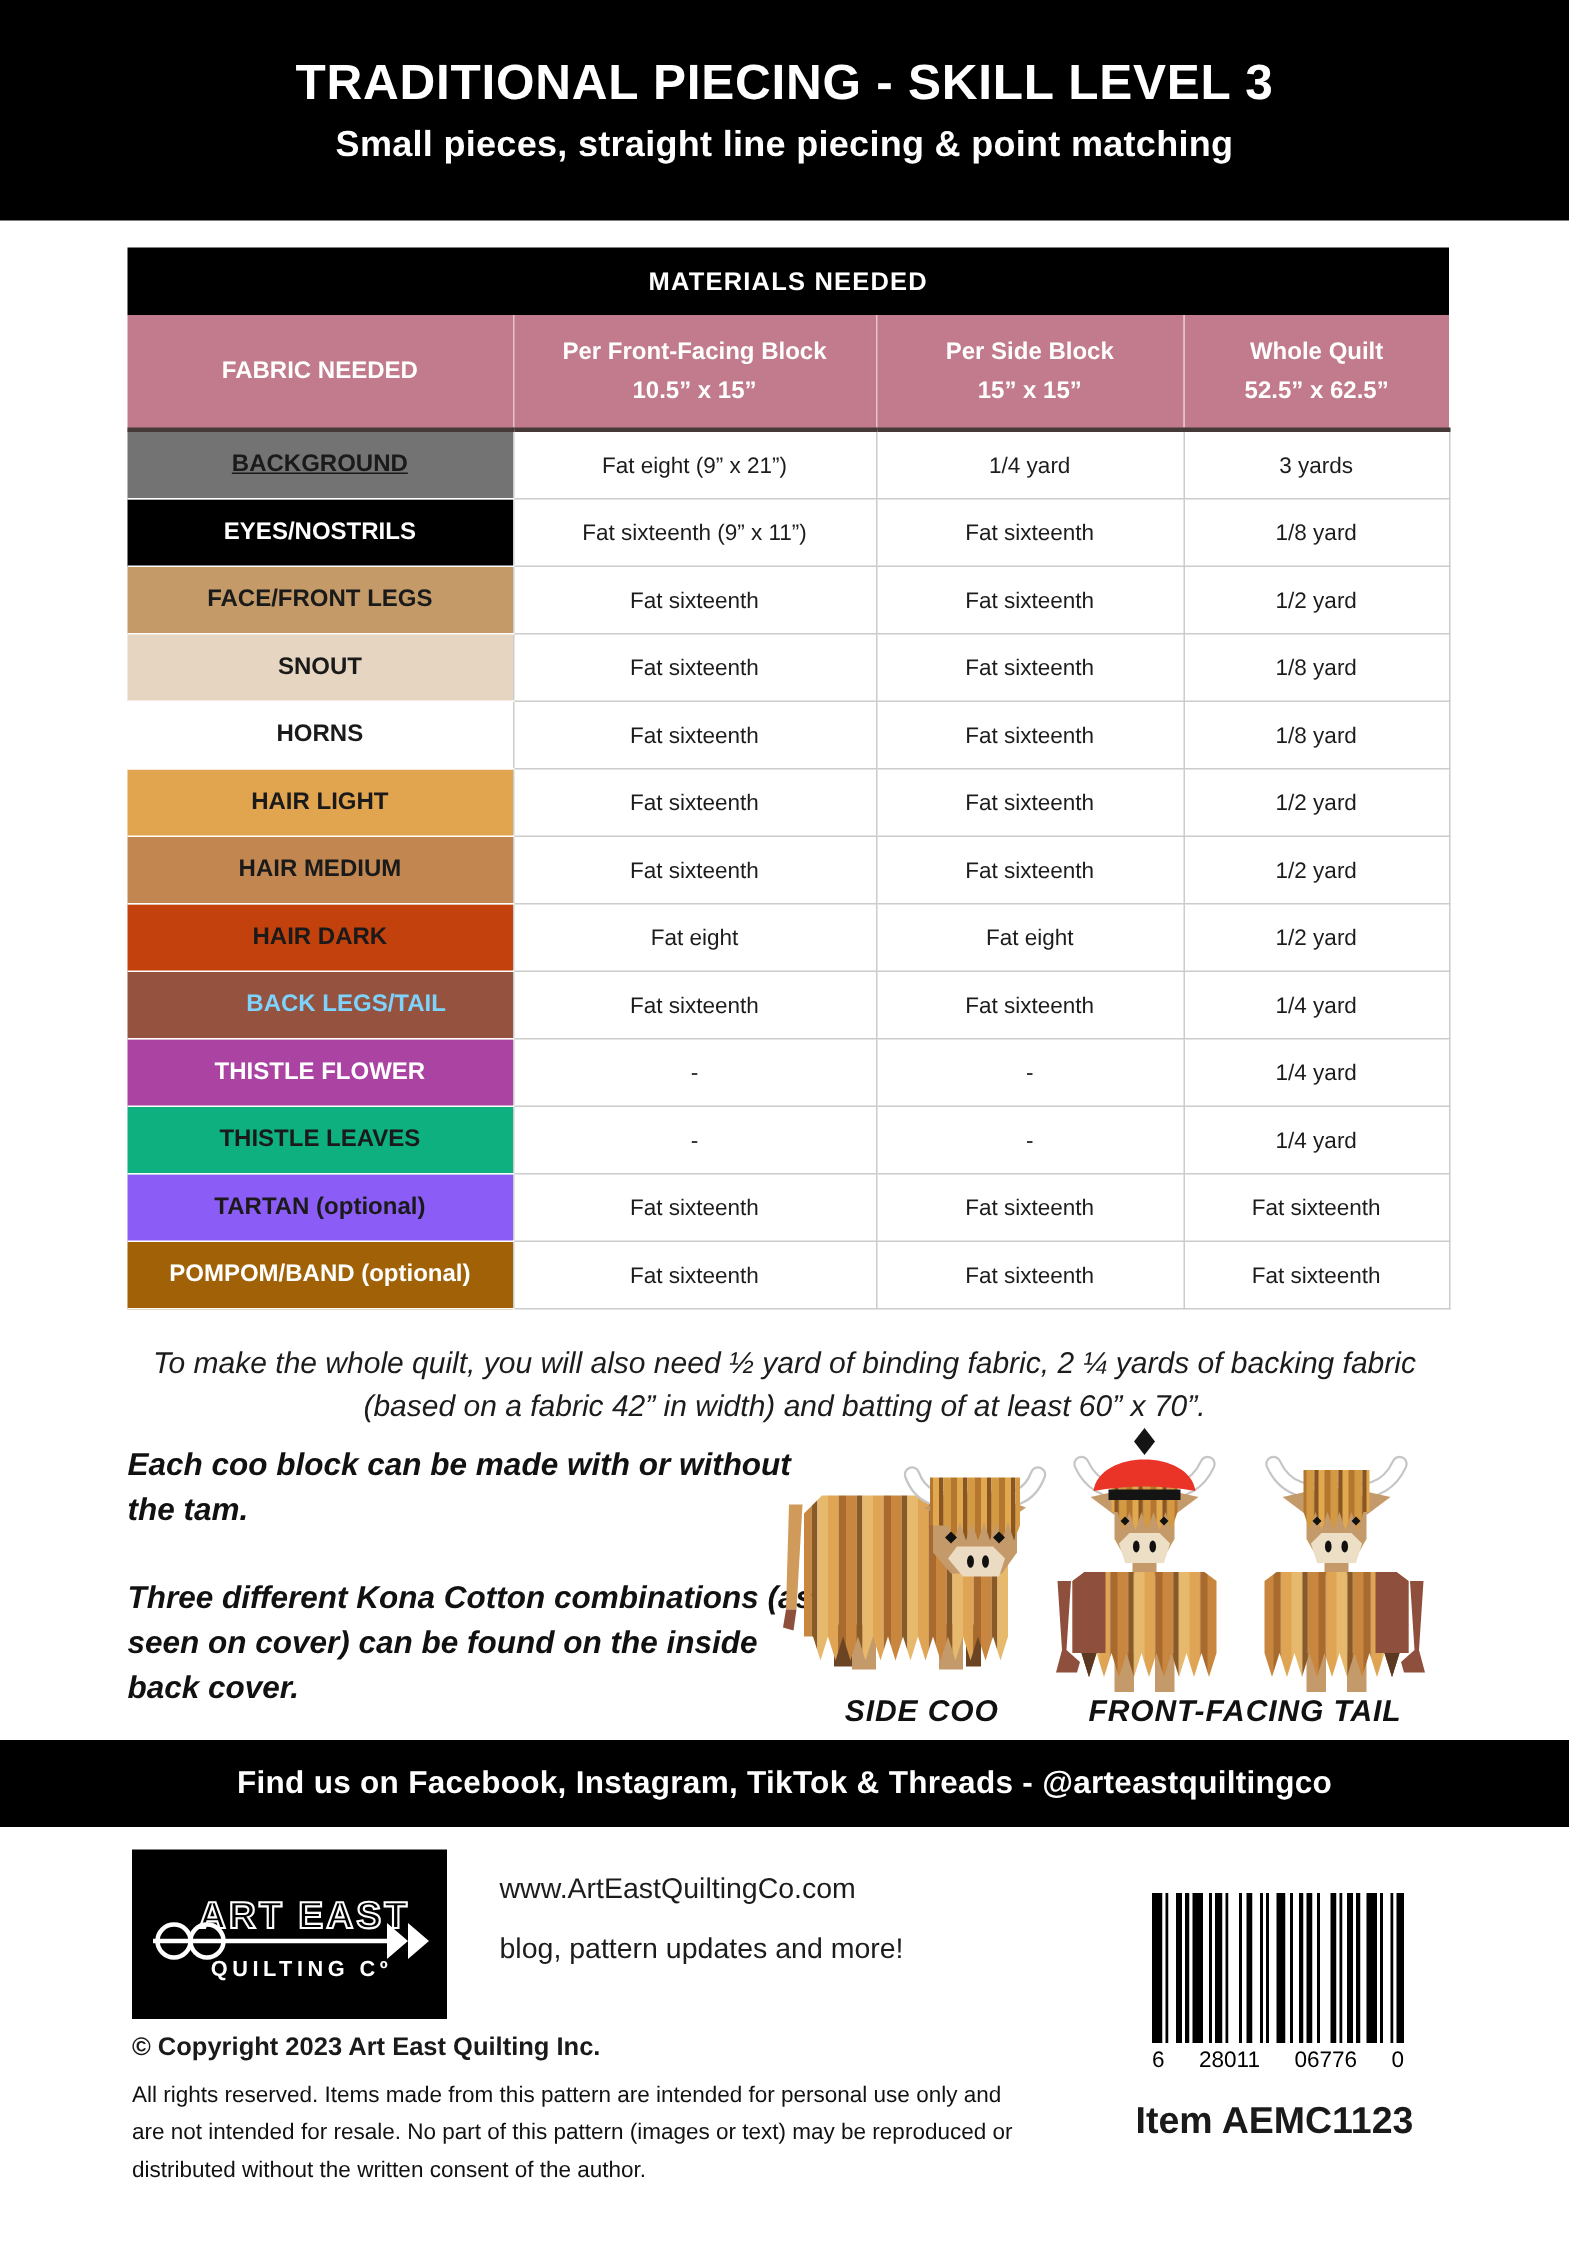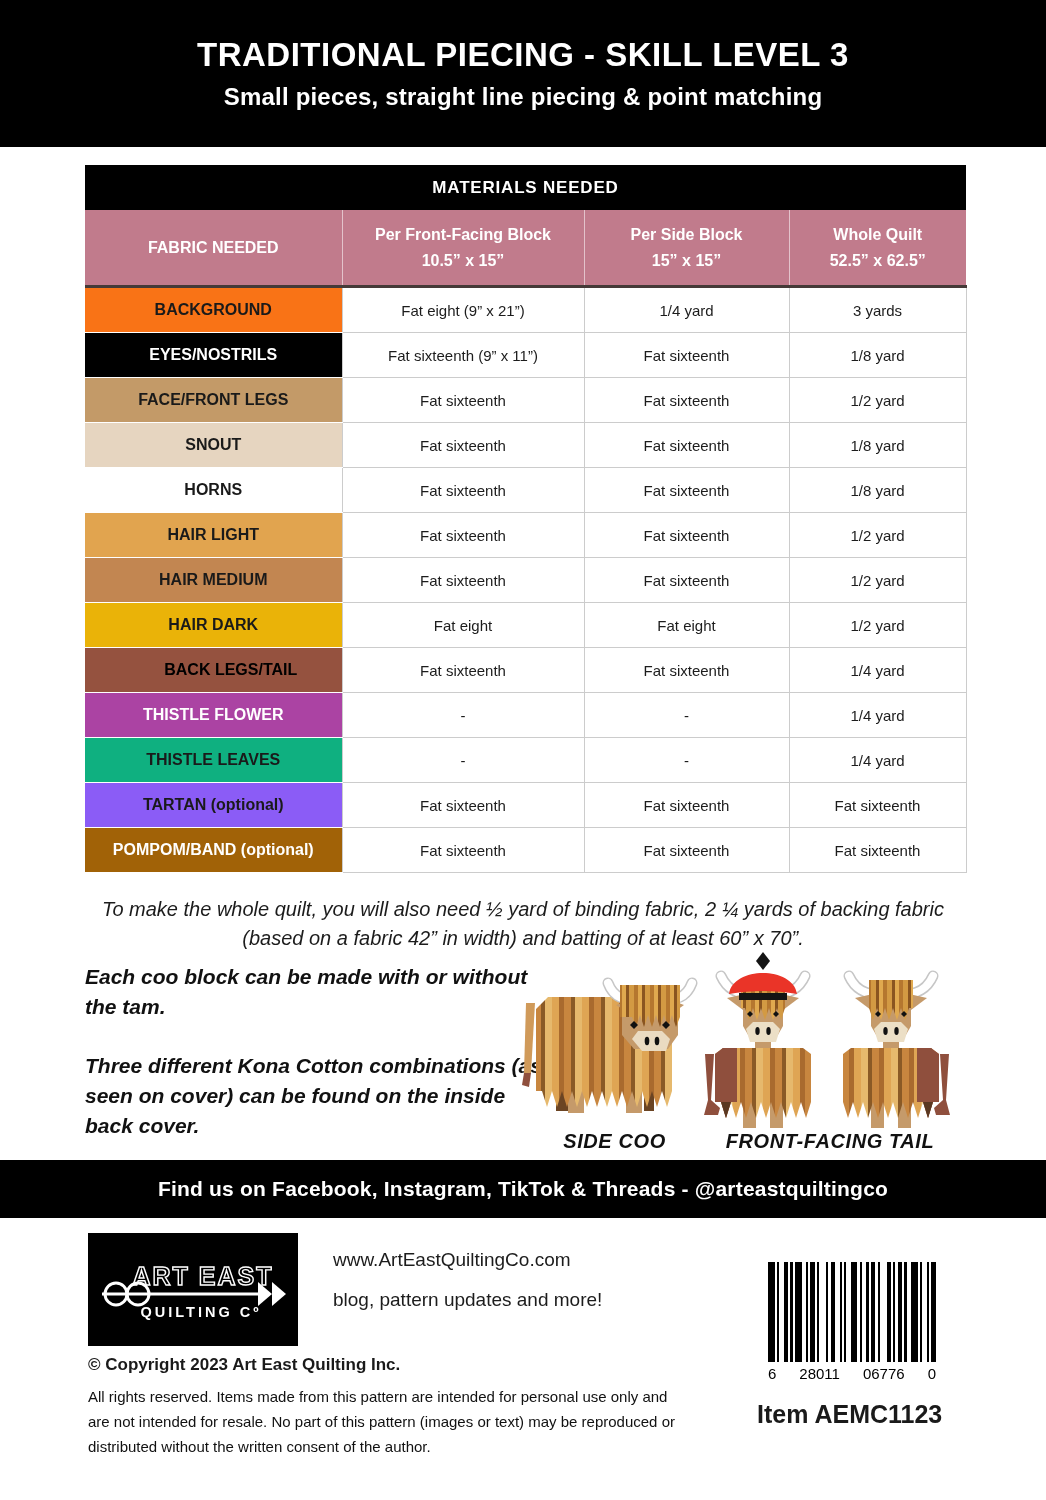--- a/index.html
+++ b/index.html
@@ -93,21 +93,21 @@
               <div>15” x 15”</div>
             </th>
             <th>
               <div>Whole Quilt</div>
               <div>52.5” x 62.5”</div>
             </th>
           </tr>
       </thead>
       <tbody>
           <tr>
-            <td class="fabric-cell" style="background: #f97316; color: rgb(26, 26, 26);">BACKGROUND</td>
+            <td class="fabric-cell" style="background: #737373; color: rgb(26, 26, 26); text-decoration: underline;">BACKGROUND</td>
             <td class="value-cell">Fat eight (9” x 21”)</td>
             <td class="value-cell">1/4 yard</td>
             <td class="value-cell">3 yards</td>
           </tr>
           <tr>
             <td class="fabric-cell" style="background: rgb(0, 0, 0); color: rgb(255, 255, 255);">EYES/NOSTRILS</td>
             <td class="value-cell">Fat sixteenth (9” x 11”)</td>
             <td class="value-cell">Fat sixteenth</td>
             <td class="value-cell">1/8 yard</td>
           </tr>
@@ -135,27 +135,27 @@
             <td class="value-cell">Fat sixteenth</td>
             <td class="value-cell">1/2 yard</td>
           </tr>
           <tr>
             <td class="fabric-cell" style="background: rgb(194, 134, 81); color: rgb(26, 26, 26);">HAIR MEDIUM</td>
             <td class="value-cell">Fat sixteenth</td>
             <td class="value-cell">Fat sixteenth</td>
             <td class="value-cell">1/2 yard</td>
           </tr>
           <tr>
-            <td class="fabric-cell" style="background: #eab308; color: rgb(26, 26, 26);">HAIR DARK</td>
+            <td class="fabric-cell" style="background: #c2410c; color: rgb(26, 26, 26);">HAIR DARK</td>
             <td class="value-cell">Fat eight</td>
             <td class="value-cell">Fat eight</td>
             <td class="value-cell">1/2 yard</td>
           </tr>
           <tr>
-            <td class="fabric-cell" style="background: rgb(149, 82, 63); color: #000000; padding-left: 36px;">BACK LEGS/TAIL</td>
+            <td class="fabric-cell" style="background: rgb(149, 82, 63); color: #7dd3fc; padding-left: 36px;">BACK LEGS/TAIL</td>
             <td class="value-cell">Fat sixteenth</td>
             <td class="value-cell">Fat sixteenth</td>
             <td class="value-cell">1/4 yard</td>
           </tr>
           <tr>
             <td class="fabric-cell" style="background: rgb(171, 67, 163); color: rgb(255, 255, 255);">THISTLE FLOWER</td>
             <td class="value-cell">-</td>
             <td class="value-cell">-</td>
             <td class="value-cell">1/4 yard</td>
           </tr>

